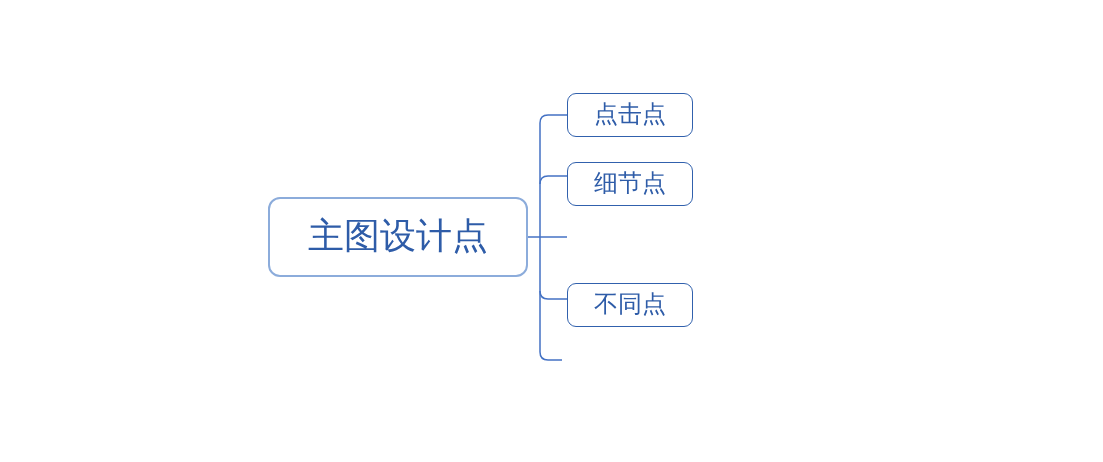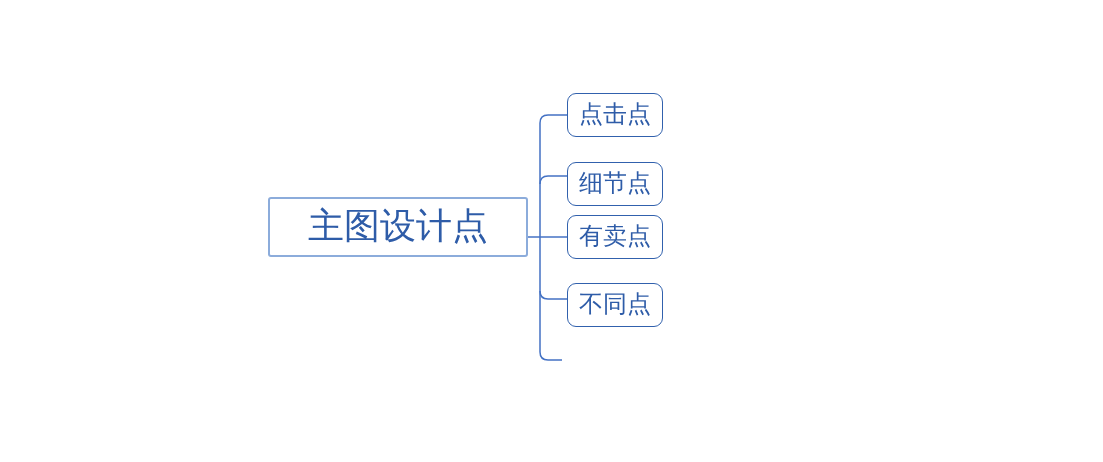--- a/index.html
+++ b/index.html
@@ -44,28 +44,28 @@
   }
   .node .label {
     display: inline-block;
     line-height: 1;
     padding-bottom: 2px;
   }
   .root {
     left: 268px;
     top: 197px;
     width: 260px;
-    height: 60px;
+    height: 80px;
     border: 2px solid var(--root-border, #8CACDB);
-    border-radius: 3px;
+    border-radius: 12px;
     font-size: 36px;
   }
   .child {
     left: 567px;
-    width: 96px;
+    width: 126px;
     height: 44px;
     border: 1.5px solid var(--child-border, #3161AD);
     border-radius: 9px;
     font-size: 24px;
   }
   .child.selected::before {
     content: "";
     position: absolute;
     inset: -5px;
     border: 3px solid var(--selection-border, #4472C4);
@@ -88,20 +88,17 @@
   <div class="node root">
     <span class="label">主图设计点</span>
   </div>
 
   <div class="node child" style="top:93px">
     <span class="label">点击点</span>
   </div>
   <div class="node child" style="top:162px">
     <span class="label">细节点</span>
   </div>
-  <div class="node child" style="top:215px">
-    <span class="label">有卖点</span>
-  </div>
   <div class="node child" style="top:283px">
     <span class="label">不同点</span>
   </div>
 
 </div>
 
 </body></html>

